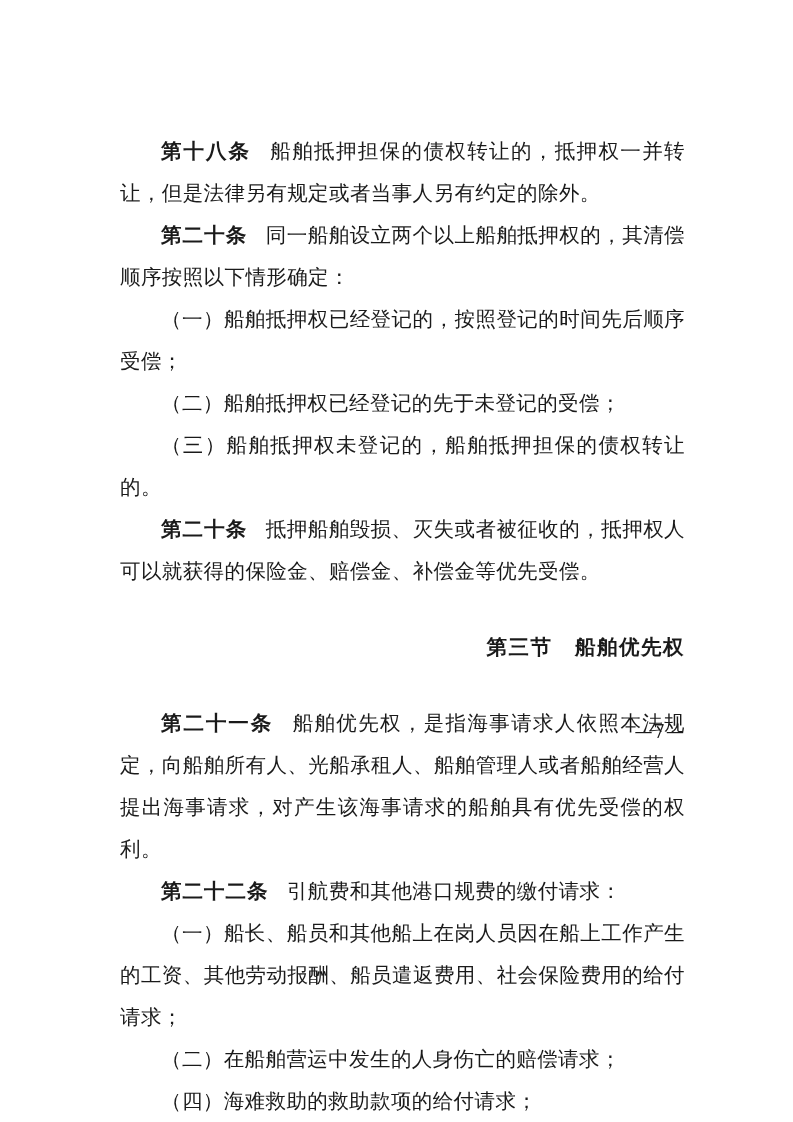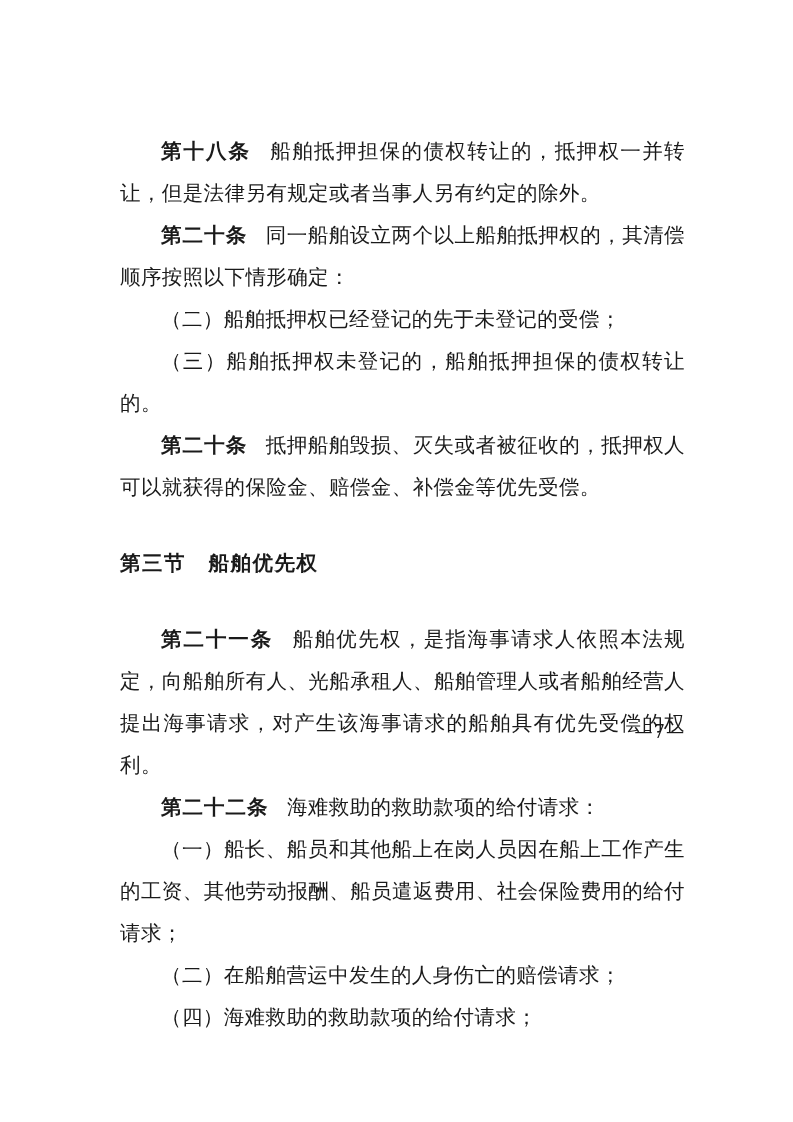--- a/index.html
+++ b/index.html
@@ -39,21 +39,21 @@
   }
   .article-label {
     font-weight: bold;
     letter-spacing: 1px;
   }
   .gap-after-label {
     display: inline-block;
     width: 0.9em;
   }
   .section-heading {
-    text-align: left;
+    text-align: right;
     font-weight: bold;
     font-size: 20.5px;
     line-height: 42px;
     letter-spacing: 1.5px;
     margin-top: 34px;
     margin-bottom: 34px;
   }
   .section-heading .sec-gap {
     display: inline-block;
     width: 1.1em;
@@ -75,39 +75,40 @@
   <div class="body-text">
 
     <p class="para">
       <span class="article-label">第十八条</span><span class="gap-after-label"></span><span>船舶抵押担保的债权转让的，抵押权一并转让，但是法律另有规定或者当事人另有约定的除外。</span>
     </p>
 
     <p class="para">
       <span class="article-label">第二十条</span><span class="gap-after-label"></span><span>同一船舶设立两个以上船舶抵押权的，其清偿顺序按照以下情形确定：</span>
     </p>
 
+    <p class="para">（一）船舶抵押权已经登记的，按照登记的时间先后顺序受偿；</p>
 
     <p class="para">（二）船舶抵押权已经登记的先于未登记的受偿；</p>
 
     <p class="para">（三）船舶抵押权未登记的，船舶抵押担保的债权转让的。</p>
 
     <p class="para">
       <span class="article-label">第二十条</span><span class="gap-after-label"></span><span>抵押船舶毁损、灭失或者被征收的，抵押权人可以就获得的保险金、赔偿金、补偿金等优先受偿。</span>
     </p>
 
     <p class="section-heading">
       <span>第三节</span><span class="sec-gap"></span><span>船舶优先权</span>
     </p>
 
     <p class="para">
       <span class="article-label">第二十一条</span><span class="gap-after-label"></span><span>船舶优先权，是指海事请求人依照本法规定，向船舶所有人、光船承租人、船舶管理人或者船舶经营人提出海事请求，对产生该海事请求的船舶具有优先受偿的权利。</span>
     </p>
 
     <p class="para">
-      <span class="article-label">第二十二条</span><span class="gap-after-label"></span><span>海难救助的救助款项的给付请求：</span>
+      <span class="article-label">第二十二条</span><span class="gap-after-label"></span><span>引航费和其他港口规费的缴付请求：</span>
     </p>
 
     <p class="para">（一）船长、船员和其他船上在岗人员因在船上工作产生的工资、其他劳动报酬、船员遣返费用、社会保险费用的给付请求；</p>
 
     <p class="para">（二）在船舶营运中发生的人身伤亡的赔偿请求；</p>
 
 
     <p class="para">（四）海难救助的救助款项的给付请求；</p>
 
   </div>

